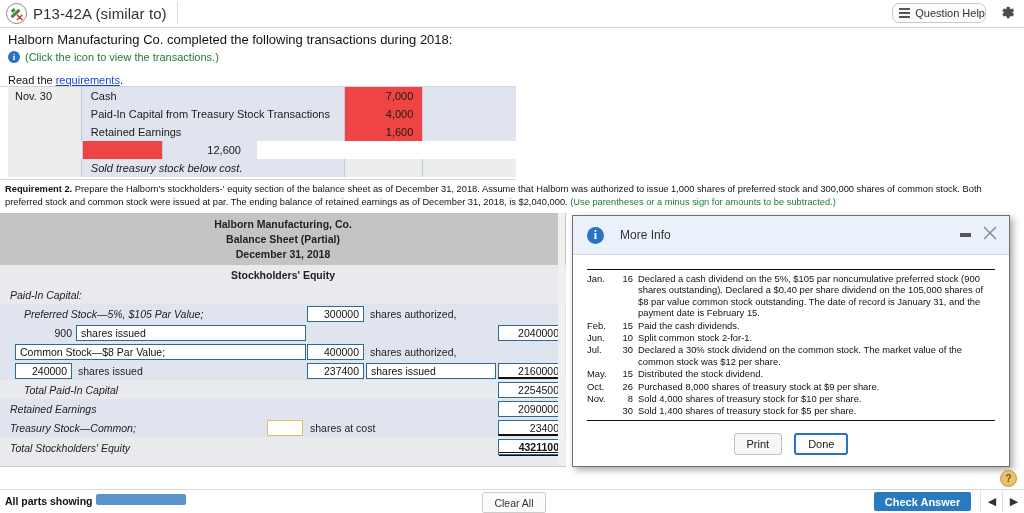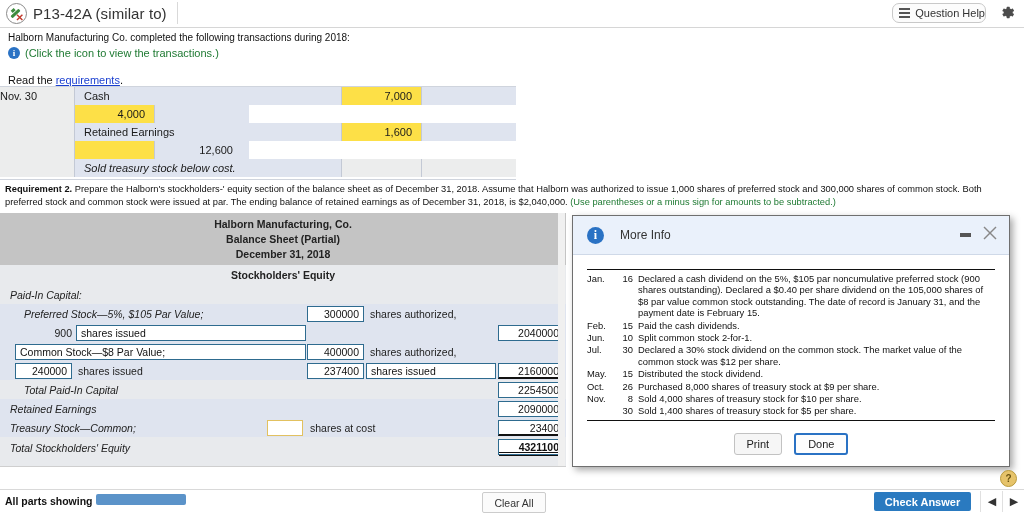--- a/index.html
+++ b/index.html
@@ -34,38 +34,38 @@
     border: 1px solid #c9c9c9; border-radius: 7px; background: #fcfcfc;
     display: flex; align-items: center; gap: 5px; font-size: 11px; color: #333; cursor: pointer;
   }
   .list-icon { display: inline-block; width: 11px; height: 10px; position: relative; }
   .list-icon i { position: absolute; left: 0; width: 11px; height: 2px; background: #555; display: block; }
   .list-icon i:nth-child(1){ top: 0 } .list-icon i:nth-child(2){ top: 4px } .list-icon i:nth-child(3){ top: 8px }
   .gear { position: absolute; right: 8px; top: 4px; width: 17px; height: 17px; cursor: pointer; }
 
   
   .intro { position: absolute; left: 8px; top: 32px; width: 900px; }
-  .intro .line1 { font-size: 10px; color: #111; }
+  .intro .line1 { font-size: 13px; color: #111; }
   .info-row { display: flex; align-items: center; gap: 5px; margin-top: 4px; }
   .info-dot { width: 12px; height: 12px; border-radius: 50%; background: #2a72c4;
     color: #fff; font-size: 9px; font-weight: bold; font-family: "Liberation Serif", serif;
     display: flex; align-items: center; justify-content: center; flex: 0 0 auto; cursor: pointer; }
   .green-link { color: #1f7a33; font-size: 11px; cursor: pointer; }
   .read-req { position: absolute; left: 8px; top: 74px; font-size: 11px; color: #111; }
   .req-link { color: #1a3fd0; text-decoration: underline; cursor: pointer; }
 
   
   .jtable { position: absolute; left: 0; top: 86px; width: 516px; height: 92px;
     border-top: 1px solid #cfd4dd; border-bottom: 1px solid #cfd4dd; font-size: 11px; }
   .jrow { display: flex; height: 18px; align-items: center; }
-  .jdate { width: 74px; padding-left: 0; background: #eceded; height: 18px; display: flex;
-     align-items: center; box-sizing: border-box; color: #1a1a1a;}
+  .jdate { width: 74px; padding-left: 7px; background: #eceded; height: 18px; display: flex;
+     align-items: center; box-sizing: border-box; color: #1a1a1a; margin-left: 8px;}
   .jacct { width: 267px; padding-left: 9px; background: #dfe4ef; height: 18px; display: flex;
      align-items: center; box-sizing: border-box; border-left: 1px solid #c3c9d5; }
-  .jdeb  { width: 80px; background: #fde047; height: 18px; display: flex; align-items: center;
+  .jdeb  { width: 80px; background: #ef4444; height: 18px; display: flex; align-items: center;
      justify-content: flex-end; padding-right: 9px; box-sizing: border-box; border-left: 1px solid #c3c9d5; }
   .jcre  { width: 95px; background: #dfe4ef; height: 18px; display: flex; align-items: center;
      justify-content: flex-end; padding-right: 16px; box-sizing: border-box; border-left: 1px solid #c3c9d5; }
   .jrow.note .jacct { font-style: italic; }
   .jrow.note .jdeb, .jrow.note .jcre { background: #eceded; }
   .jrow.note .jdate { background: #eceded; }
   .indent { padding-left: 26px !important; }
 
   
   .req2 { position: absolute; left: 5px; top: 183px; width: 1014px; font-size: 9.3px; line-height: 13px; color: #111; }
@@ -187,20 +187,21 @@
 
   <div class="jtable">
     <div class="jrow">
       <div class="jdate">Nov. 30</div>
       <div class="jacct">Cash</div>
       <div class="jdeb">7,000</div>
       <div class="jcre"></div>
     </div>
     <div class="jrow">
       <div class="jdate"></div>
+      <div class="jacct">Paid-In Capital from Treasury Stock Transactions</div>
       <div class="jdeb">4,000</div>
       <div class="jcre"></div>
     </div>
     <div class="jrow">
       <div class="jdate"></div>
       <div class="jacct">Retained Earnings</div>
       <div class="jdeb">1,600</div>
       <div class="jcre"></div>
     </div>
     <div class="jrow">

